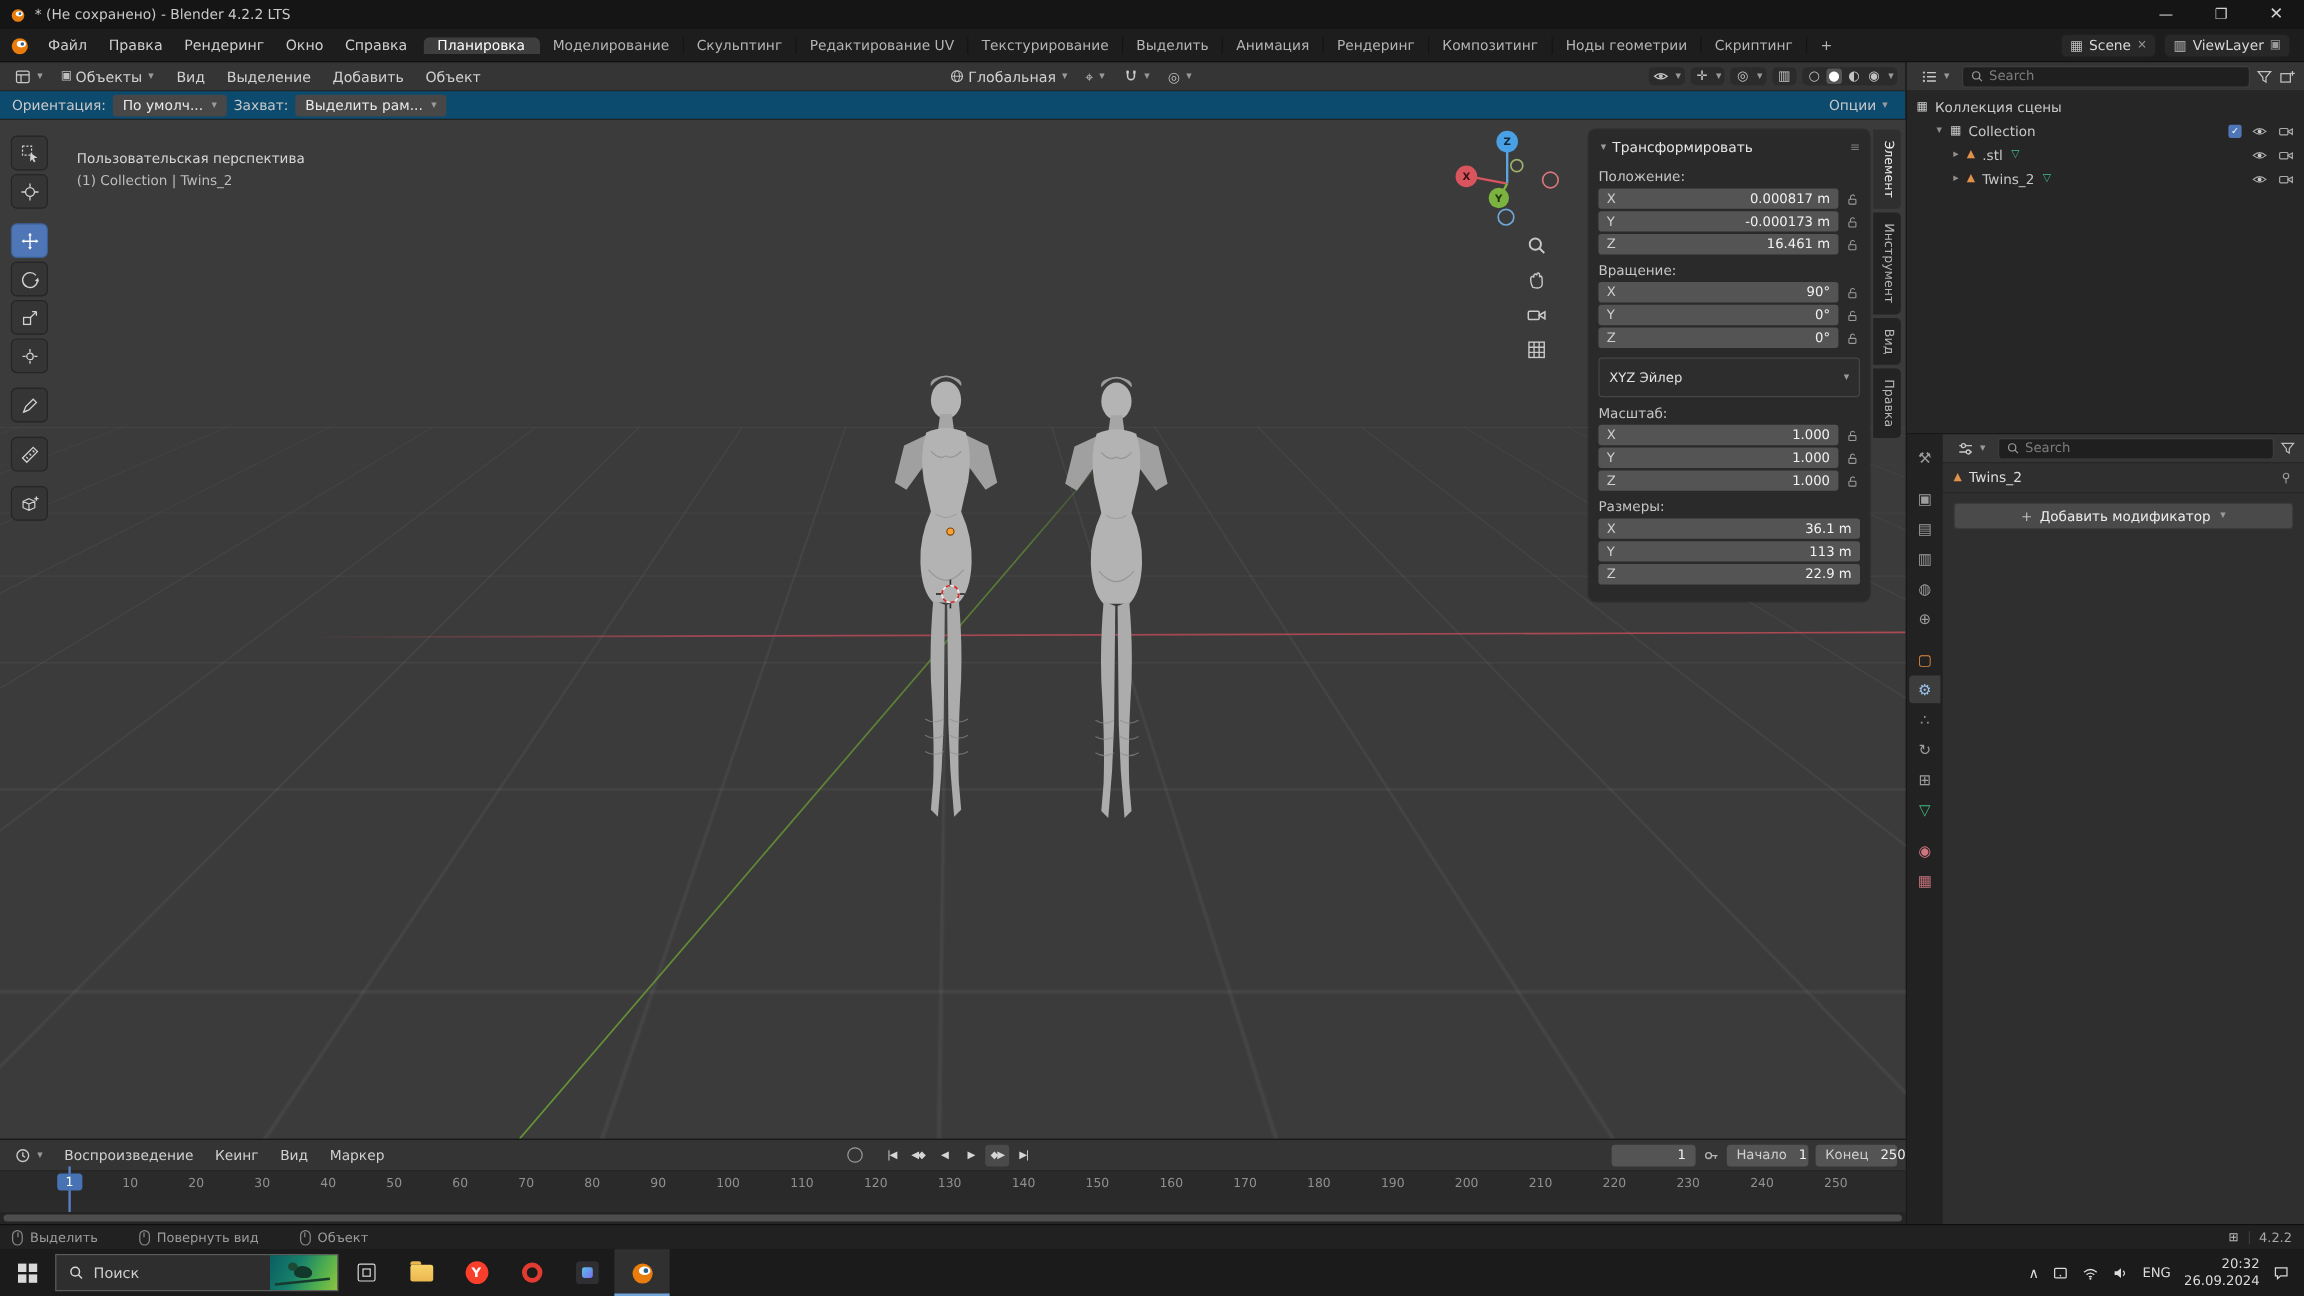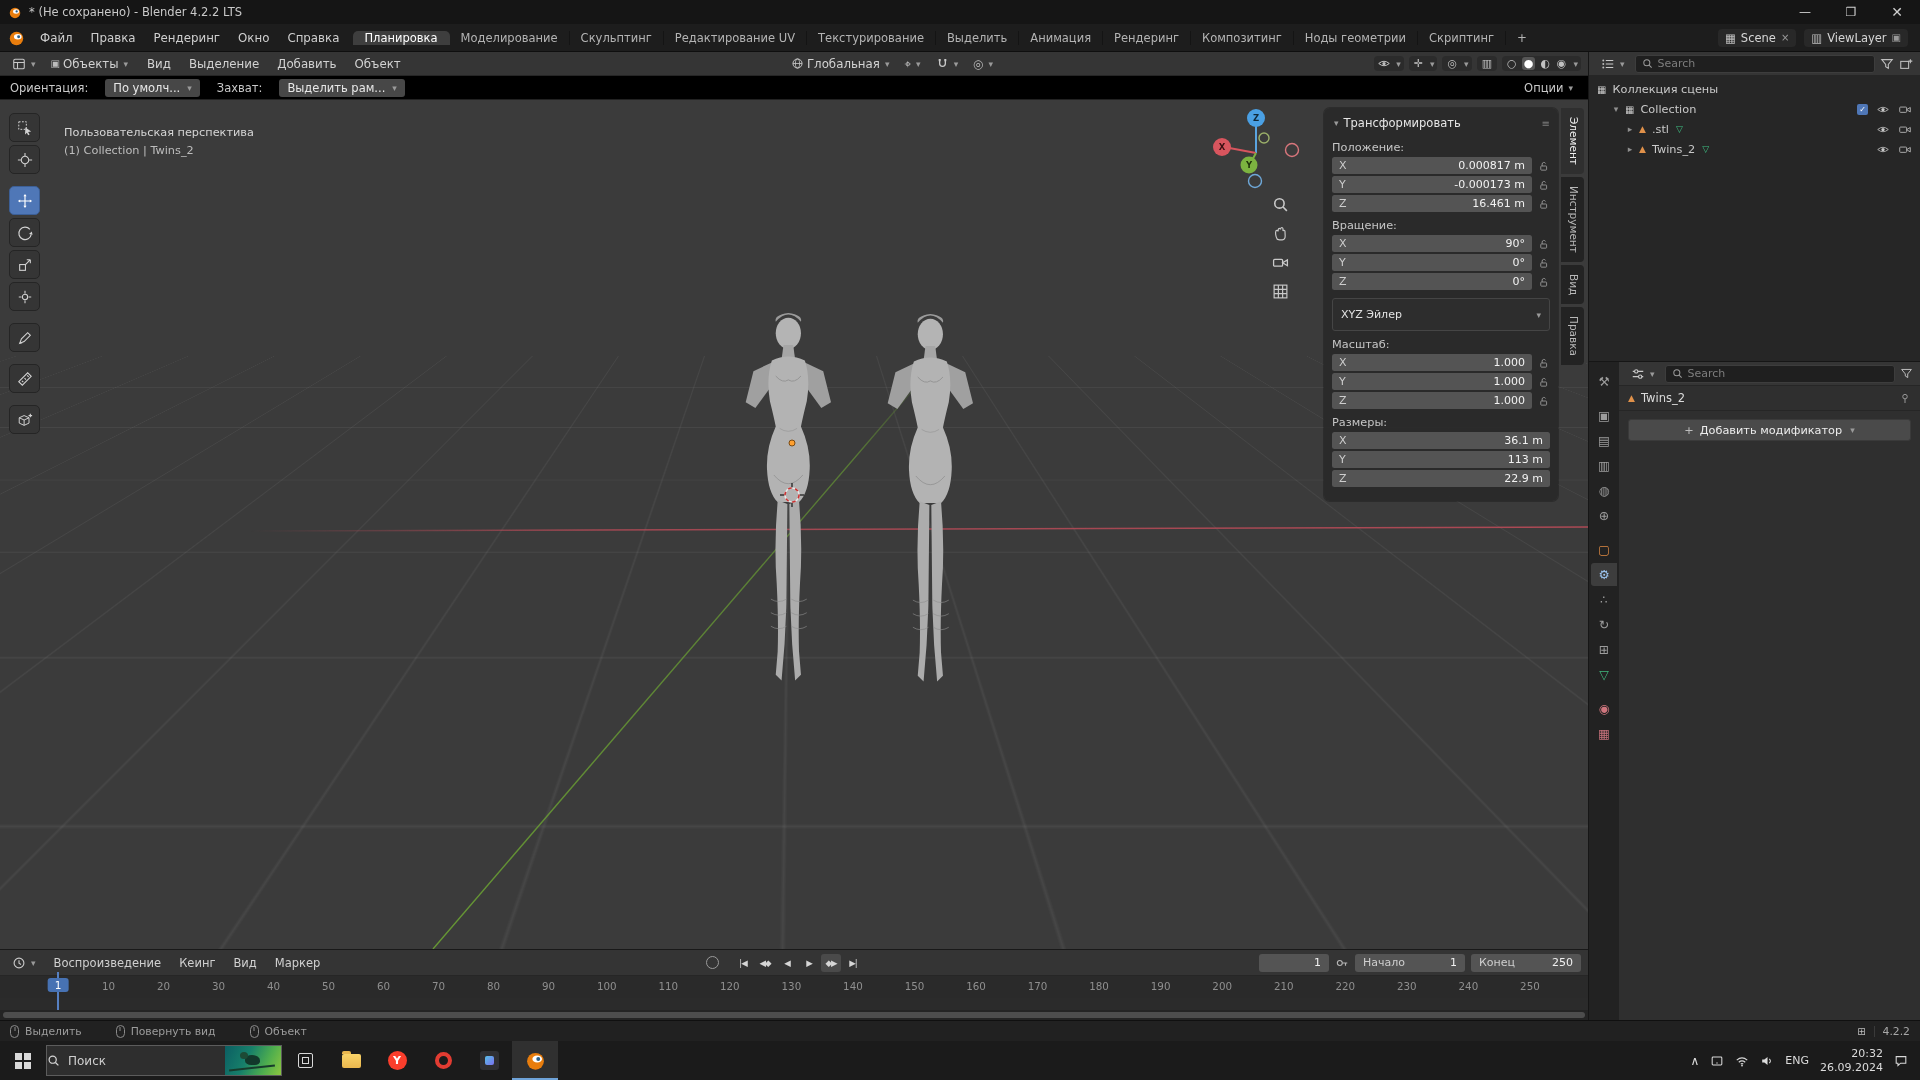--- a/index.html
+++ b/index.html
@@ -33,21 +33,21 @@
   .vp-col{width:1588px;display:flex;flex-direction:column;flex:none;}
   .right-col{width:332px;display:flex;flex-direction:column;flex:none;background:#282828;border-left:1px solid #161616;}
 
   .editor-header{height:24px;background:#353535;display:flex;align-items:center;padding:0 7px;gap:5px;font-size:11.8px;color:#d2d2d2;border-bottom:1px solid #262626;flex:none;}
   .hd-btn{display:flex;align-items:center;gap:3px;padding:2px 5px;border-radius:3px;white-space:nowrap;}
   .hd-sep{flex:1;}
   .seg{display:flex;align-items:center;background:#2b2b2b;border-radius:4px;padding:1px 3px;gap:3px;}
   .seg .g{font-size:11px;color:#c2c2c2;padding:0 2px;border-radius:3px;}
   .seg .g.on{background:#565656;color:#fff;}
 
-  .tool-settings{height:24px;background:#000000;display:flex;align-items:center;padding:0 10px;gap:17px;font-size:11.5px;color:#c9c9c9;border-bottom:1px solid #222;flex:none;}
+  .tool-settings{height:24px;background:#0c4a6e;display:flex;align-items:center;padding:0 10px;gap:6px;font-size:11.5px;color:#c9c9c9;border-bottom:1px solid #222;flex:none;}
   .ts-field{display:flex;align-items:center;gap:5px;background:#474747;border-radius:3px;padding:2px 8px;color:#e8e8e8;}
 
   
   .viewport{position:relative;flex:1;background:#3b3b3b;overflow:hidden;}
   .grid-floor{position:absolute;left:-500px;right:-500px;top:256px;height:1700px;
     background-image:linear-gradient(rgba(255,255,255,0.055) 1px,transparent 1px),
                      linear-gradient(90deg,rgba(255,255,255,0.055) 1px,transparent 1px);
     background-size:86px 86px;transform-origin:50% 0;transform:perspective(760px) rotateX(71deg);}
   .vp-overlay-text{position:absolute;left:64px;top:24px;line-height:1.55;font-size:11.3px;color:#d6d6d6;}
   .vp-overlay-text .l2{color:#bdbdbd;}
@@ -121,21 +121,21 @@
   .tl-header{height:26px;background:#343434;display:flex;align-items:center;gap:4px;padding:0 7px;font-size:11.5px;color:#d0d0d0;position:relative;border-bottom:1px solid #262626;flex:none;}
   .playback{position:absolute;left:706px;display:flex;align-items:center;gap:2px;}
   .autokey{width:13px;height:13px;border:1.5px solid #9a9a9a;border-radius:50%;margin-right:12px;}
   .pbtn{min-width:20px;height:18px;display:flex;align-items:center;justify-content:center;font-size:8.5px;letter-spacing:-1px;color:#d6d6d6;border-radius:3px;padding:0 3px;}
   .pbtn:nth-child(5){background:#4a4a4a;}
   .tl-fields{margin-left:auto;display:flex;align-items:center;gap:6px;}
   .tl-field{background:#545454;border-radius:3px;height:18px;display:flex;align-items:center;padding:0 8px;font-size:11px;color:#f0f0f0;gap:10px;}
   .frame-field{width:70px;justify-content:flex-end;}
   .range-field .lab{color:#cfcfcf;}
   .range-field .v{margin-left:auto;}
-  .range-field{width:110px;}
+  .range-field{width:68px;}
   .tl-ruler{height:22px;background:#2a2a2a;position:relative;flex:none;}
   .ruler-nums{position:absolute;left:50px;right:48px;top:4px;display:flex;justify-content:space-between;font-size:10.3px;color:#8f8f8f;}
   .tick{min-width:10px;text-align:center;}
   .ph-tag{position:absolute;left:58px;top:2px;transform:translateX(-50%);background:#4772b3;color:#fff;font-size:10.5px;padding:1px 7px;border-radius:3px;z-index:2;}
   .ph-line{position:absolute;left:57px;top:22px;bottom:10px;width:2px;background:#5680c2;}
   .tl-content{flex:1;background:#2b2b2b;}
   .tl-scroll{height:10px;background:#242424;display:flex;align-items:center;padding:0 3px;flex:none;}
   .scroll-thumb{height:6px;flex:1;background:#4d4d4d;border-radius:3px;}
 
   
@@ -144,21 +144,21 @@
   .mouse{display:inline-block;width:9px;height:13px;border:1px solid #8b8b8b;border-radius:4.5px;position:relative;margin-right:6px;}
   .mouse::after{content:"";position:absolute;left:50%;top:1px;width:1px;height:4px;background:#8b8b8b;transform:translateX(-50%);}
   .sb-right{margin-left:auto;display:flex;align-items:center;gap:8px;color:#a8a8a8;}
   .sb-div{width:1px;height:11px;background:#3a3a3a;}
 
   
   .taskbar{height:39px;background:#1b1b1b;display:flex;align-items:stretch;flex:none;}
   .tb-btn{width:46px;display:flex;align-items:center;justify-content:center;}
   .win-logo{width:16px;height:16px;display:grid;grid-template-columns:1fr 1fr;grid-template-rows:1fr 1fr;gap:2px;}
   .win-logo span{background:#d9d9d9;}
-  .tb-search{align-self:center;height:31px;width:236px;background:#2e2e2e;border:1px solid #5c5c5c;display:flex;align-items:center;padding-left:0;gap:8px;position:relative;color:#d6d6d6;}
+  .tb-search{align-self:center;height:31px;width:236px;background:#2e2e2e;border:1px solid #5c5c5c;display:flex;align-items:center;padding-left:10px;gap:8px;position:relative;color:#d6d6d6;}
   .tb-search svg{stroke:#d6d6d6;width:13px;height:13px;flex:none;}
   .tb-search input{background:transparent;border:none;outline:none;color:#d6d6d6;font-size:12px;width:130px;font-family:inherit;}
   .tb-search input::placeholder{color:#cfcfcf;}
   .search-img{position:absolute;right:0;top:0;bottom:0;width:56px;background:linear-gradient(115deg,#0b5e63 0%,#17806a 40%,#4fae4e 72%,#8cc63f 100%);overflow:hidden;}
   .bird{position:absolute;left:20px;top:9px;width:15px;height:10px;background:#12382b;border-radius:60% 70% 45% 55%;}
   .bird::after{content:"";position:absolute;left:-5px;top:-3px;width:8px;height:7px;background:#1d4a35;border-radius:50%;}
   .branch{position:absolute;left:4px;bottom:6px;width:46px;height:2px;background:#173b2c;transform:rotate(-6deg);}
   .app-sq{width:19px;height:19px;border-radius:4px;display:flex;align-items:center;justify-content:center;font-weight:bold;color:#fff;font-size:11px;}
   .taskview{width:15px;height:15px;border:1.5px solid #d9d9d9;border-radius:2px;position:relative;}
   .taskview::after{content:"";position:absolute;left:3px;top:3px;right:3px;bottom:3px;border:1px solid #d9d9d9;}

